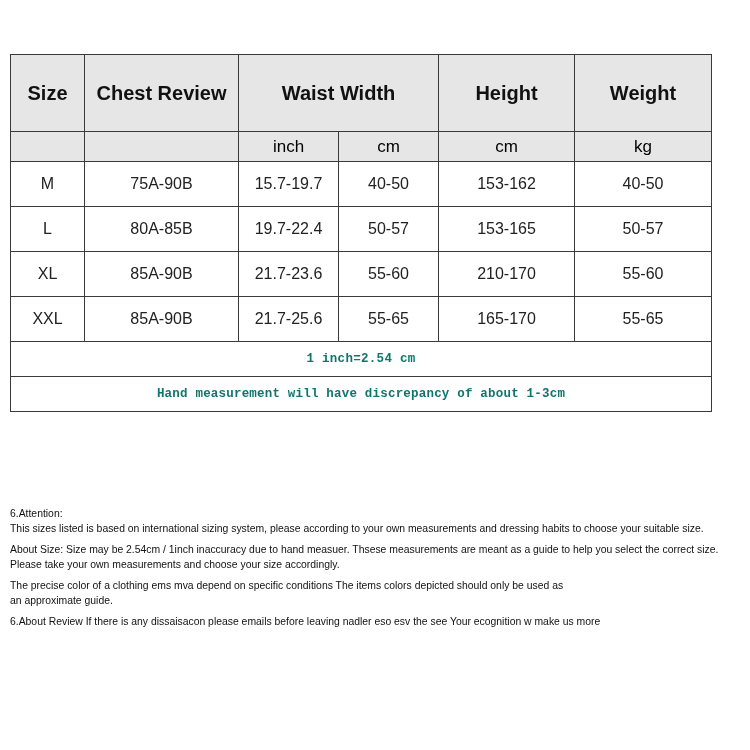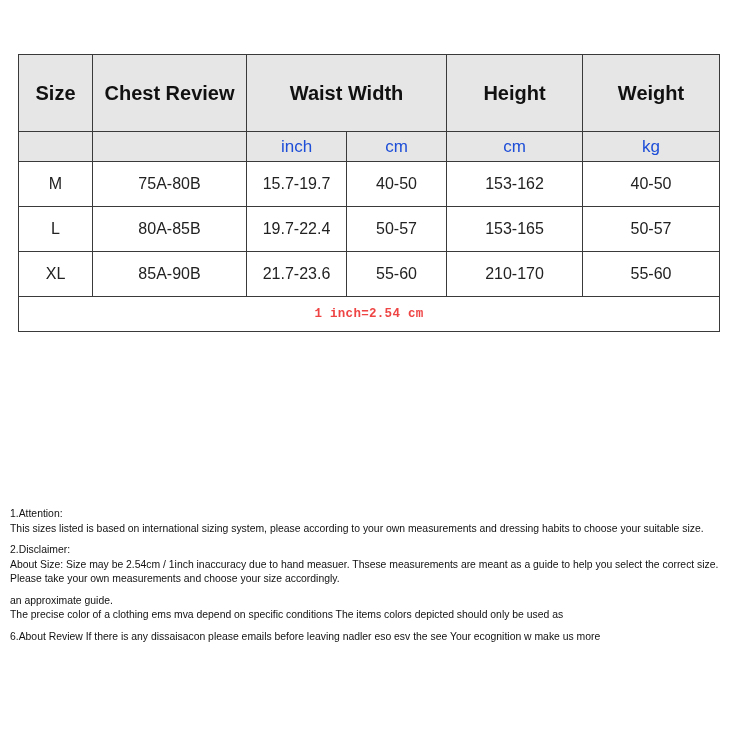--- a/index.html
+++ b/index.html
@@ -1,41 +1,41 @@
 <!DOCTYPE html>
 <html><head>
   <meta charset="utf-8">
   <style>
     html, body { margin: 0; padding: 0; background: #ffffff; }
     body { width: 750px; height: 750px; position: relative; overflow: hidden; font-family: "Liberation Sans", sans-serif; color: #111; }
     .size-table {
-      position: absolute; left: 18px; top: 54px;
+      position: absolute; left: 10px; top: 54px;
       border-collapse: collapse; table-layout: fixed;
       width: 701px;
     }
     .size-table td {
       border: 1.5px solid #3a3a3a;
       text-align: center; vertical-align: middle;
       padding: 0;
       font-family: "Liberation Sans", sans-serif;
     }
     .size-table tr.head td {
       background: #e6e6e6; height: 76px;
       font-size: 20px; font-weight: bold; color: #111;
     }
     .size-table tr.sub td {
       background: #e6e6e6; height: 29px;
-      font-size: 17px; color: #1d4ed8;
+      font-size: 17px; color: #000000;
     }
     .size-table tr.data td {
       height: 44px; font-size: 16px; color: #222; background: #fff;
     }
     .size-table tr.note td {
       height: 34px; font-family: "Liberation Serif", serif; font-size: 13px;
-      color: #ef4444; background: #fff; letter-spacing: 0.3px;
+      color: #0f766e; background: #fff; letter-spacing: 0.3px;
     }
     .size-table tr.note2 td { font-weight: bold; font-family: "Liberation Mono", monospace; font-size: 12.5px; letter-spacing: 0.2px; }
     .size-table tr.note1 td { font-family: "Liberation Mono", monospace; font-size: 12.5px; font-weight: bold; }
     .notes {
       position: absolute; left: 10px; top: 507px; width: 740px;
       font-family: "Liberation Sans", sans-serif; font-size: 10.4px; color: #111;
       line-height: 14.5px;
     }
     .notes .block { margin-bottom: 7px; }
     .notes .line { white-space: nowrap; }
@@ -63,21 +63,21 @@
   <tr class="sub">
     <td></td>
     <td></td>
     <td>inch</td>
     <td>cm</td>
     <td>cm</td>
     <td>kg</td>
   </tr>
   <tr class="data">
     <td>M</td>
-    <td>75A-80B</td>
+    <td>75A-90B</td>
     <td>15.7-19.7</td>
     <td>40-50</td>
     <td>153-162</td>
     <td>40-50</td>
   </tr>
   <tr class="data">
     <td>L</td>
     <td>80A-85B</td>
     <td>19.7-22.4</td>
     <td>50-57</td>
@@ -85,36 +85,46 @@
     <td>50-57</td>
   </tr>
   <tr class="data">
     <td>XL</td>
     <td>85A-90B</td>
     <td>21.7-23.6</td>
     <td>55-60</td>
     <td>210-170</td>
     <td>55-60</td>
   </tr>
+  <tr class="data">
+    <td>XXL</td>
+    <td>85A-90B</td>
+    <td>21.7-25.6</td>
+    <td>55-65</td>
+    <td>165-170</td>
+    <td>55-65</td>
+  </tr>
   <tr class="note note1">
     <td colspan="6">1 inch=2.54 cm</td>
+  </tr>
+  <tr class="note note2">
+    <td colspan="6">Hand measurement will have discrepancy of about 1-3cm</td>
   </tr>
 </tbody>
   </table>
 
 <div class="notes">
   <div class="block">
-    <div class="line">1.Attention:</div>
+    <div class="line">6.Attention:</div>
     <div class="line">This sizes listed is based on international sizing system, please according to your own measurements and dressing habits to choose your suitable size.</div>
   </div>
   <div class="block">
-    <div class="line">2.Disclaimer:</div>
     <div class="line">About Size: Size may be 2.54cm / 1inch inaccuracy due to hand measuer. Thsese measurements are meant as a guide to help you select the correct size.</div>
     <div class="line">Please take your own measurements and choose your size accordingly.</div>
   </div>
   <div class="block">
+    <div class="line">The precise color of a clothing ems mva depend on specific conditions The items colors depicted should only be used as</div>
     <div class="line">an approximate guide.</div>
-    <div class="line">The precise color of a clothing ems mva depend on specific conditions The items colors depicted should only be used as</div>
   </div>
   <div class="block">
     <div class="line">6.About Review If there is any dissaisacon please emails before leaving nadler eso esv the see Your ecognition w make us more</div>
   </div>
 </div>
 
 </body></html>

